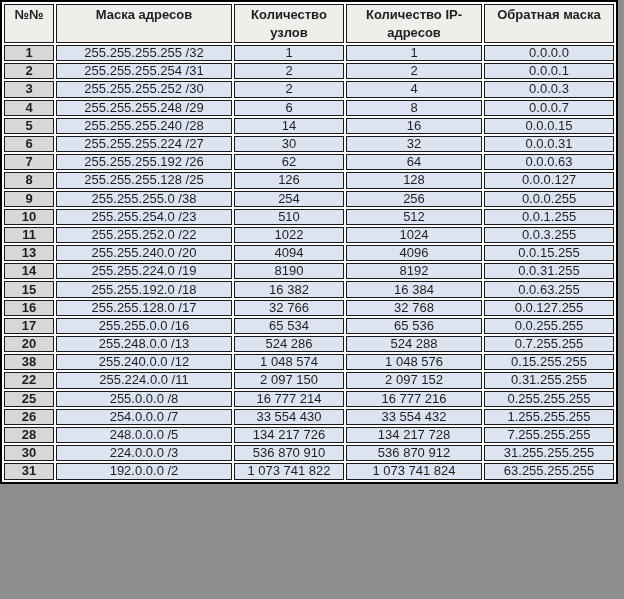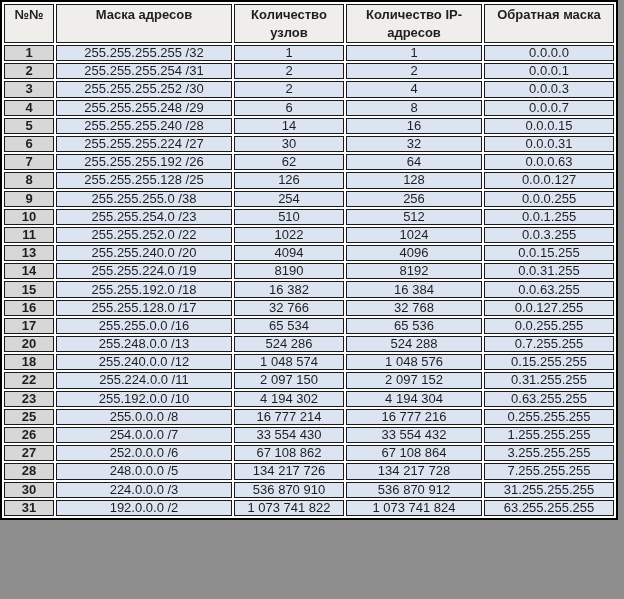--- a/index.html
+++ b/index.html
@@ -199,62 +199,48 @@
           <td>0.0.255.255</td>
         </tr>
         <tr>
           <td class="idx">20</td>
           <td>255.248.0.0 /13</td>
           <td>524 286</td>
           <td>524 288</td>
           <td>0.7.255.255</td>
         </tr>
         <tr>
-          <td class="idx">18</td>
+          <td class="idx">38</td>
           <td>255.240.0.0 /12</td>
           <td>1 048 574</td>
           <td>1 048 576</td>
           <td>0.15.255.255</td>
         </tr>
         <tr>
           <td class="idx">22</td>
           <td>255.224.0.0 /11</td>
           <td>2 097 150</td>
           <td>2 097 152</td>
           <td>0.31.255.255</td>
         </tr>
         <tr>
-          <td class="idx">23</td>
-          <td>255.192.0.0 /10</td>
-          <td>4 194 302</td>
-          <td>4 194 304</td>
-          <td>0.63.255.255</td>
-        </tr>
-        <tr>
           <td class="idx">25</td>
           <td>255.0.0.0 /8</td>
           <td>16 777 214</td>
           <td>16 777 216</td>
           <td>0.255.255.255</td>
         </tr>
         <tr>
           <td class="idx">26</td>
           <td>254.0.0.0 /7</td>
           <td>33 554 430</td>
           <td>33 554 432</td>
           <td>1.255.255.255</td>
         </tr>
         <tr>
-          <td class="idx">27</td>
-          <td>252.0.0.0 /6</td>
-          <td>67 108 862</td>
-          <td>67 108 864</td>
-          <td>3.255.255.255</td>
-        </tr>
-        <tr>
           <td class="idx">28</td>
           <td>248.0.0.0 /5</td>
           <td>134 217 726</td>
           <td>134 217 728</td>
           <td>7.255.255.255</td>
         </tr>
         <tr>
           <td class="idx">30</td>
           <td>224.0.0.0 /3</td>
           <td>536 870 910</td>

